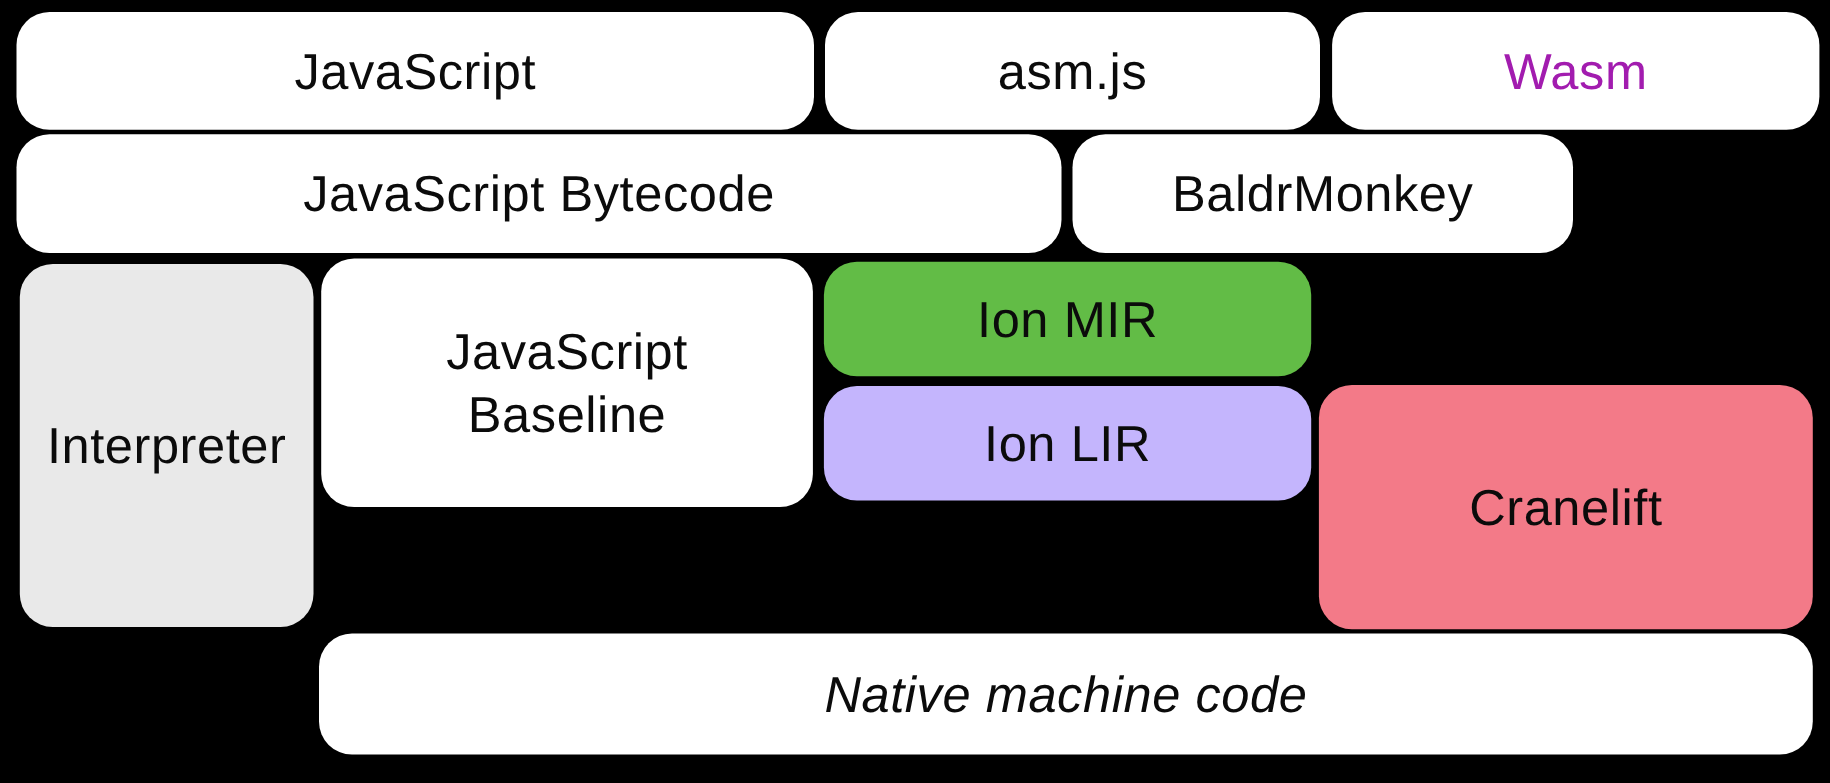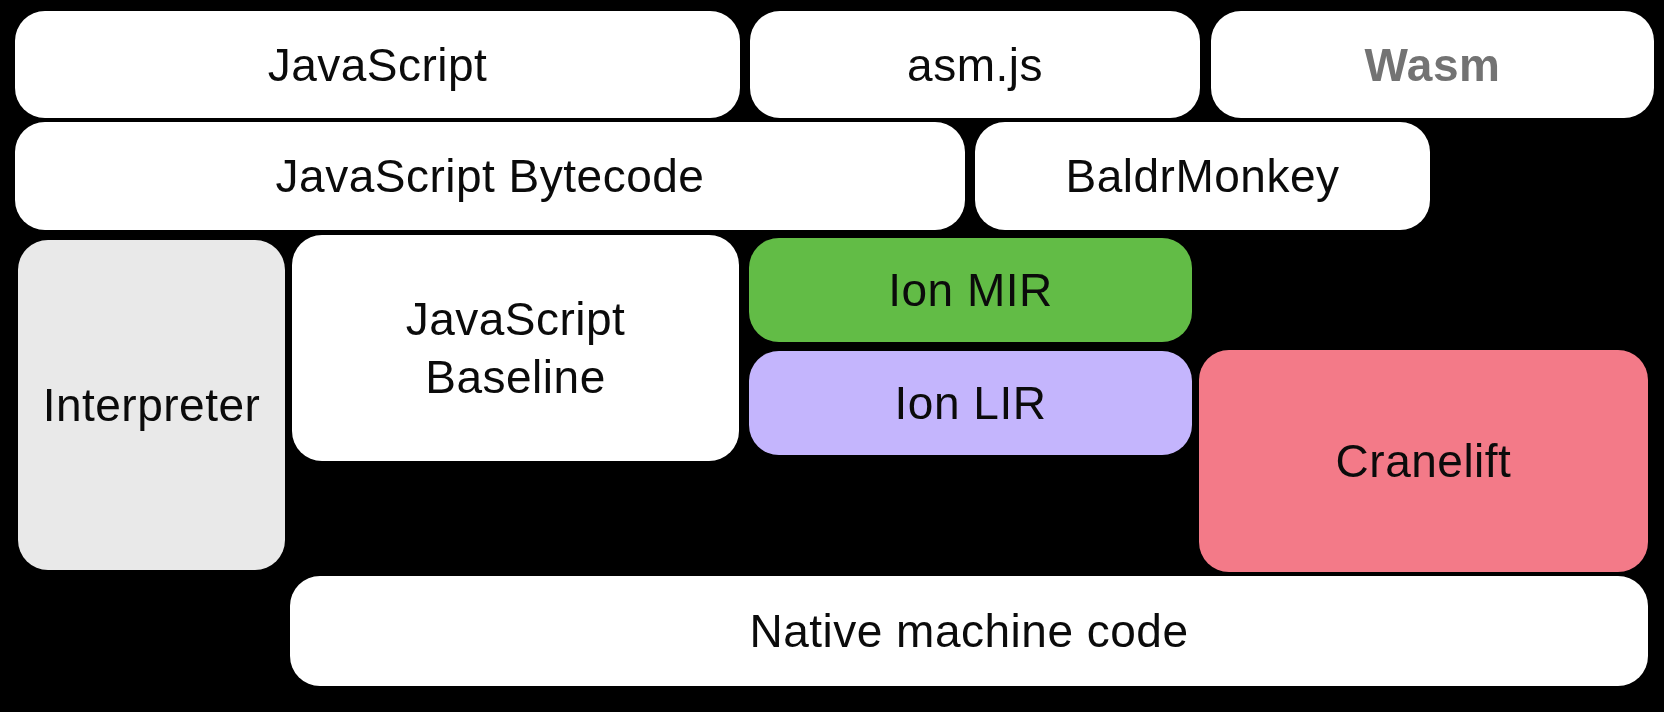--- a/index.html
+++ b/index.html
@@ -54,21 +54,21 @@
 
   <div class="node" id="node-javascript" style="background-color: rgb(255, 255, 255);">
     <span class="label" style="color: rgb(11, 11, 11);">JavaScript</span>
   </div>
 
   <div class="node" id="node-asmjs" style="background-color: rgb(255, 255, 255);">
     <span class="label" style="color: rgb(11, 11, 11);">asm.js</span>
   </div>
 
   <div class="node" id="node-wasm" style="background-color: rgb(255, 255, 255);">
-    <span class="label" style="color: #737373; font-weight: bold;">Wasm</span>
+    <span class="label" style="color: #a21caf;">Wasm</span>
   </div>
 
   <div class="node" id="node-bytecode" style="background-color: rgb(255, 255, 255);">
     <span class="label" style="color: rgb(11, 11, 11);">JavaScript Bytecode</span>
   </div>
 
   <div class="node" id="node-baldrmonkey" style="background-color: rgb(255, 255, 255);">
     <span class="label" style="color: rgb(11, 11, 11);">BaldrMonkey</span>
   </div>
 
@@ -87,17 +87,17 @@
 
   <div class="node" id="node-ionlir" style="background-color: #c4b5fd;">
     <span class="label" style="color: rgb(11, 11, 11);">Ion LIR</span>
   </div>
 
   <div class="node" id="node-cranelift" style="background-color: rgb(243, 122, 136);">
     <span class="label" style="color: rgb(11, 11, 11);">Cranelift</span>
   </div>
 
 
-  <div class="node" id="node-nativecode" style="background-color: rgb(255, 255, 255);">
+  <div class="node" id="node-nativecode" style="background-color: rgb(255, 255, 255); font-style: italic;">
     <span class="label" style="color: rgb(11, 11, 11);">Native machine code</span>
   </div>
 
 </div>
 
 </body></html>

